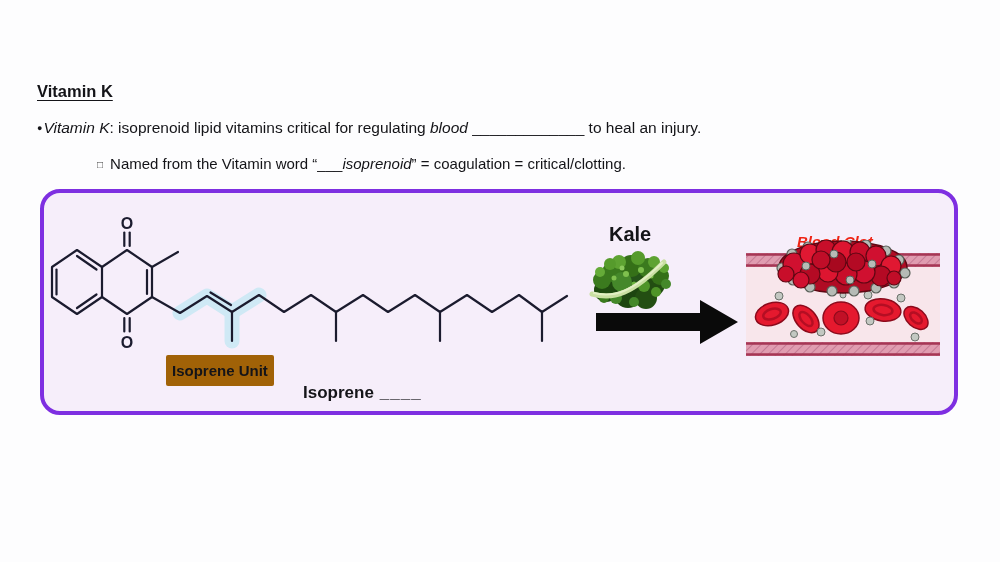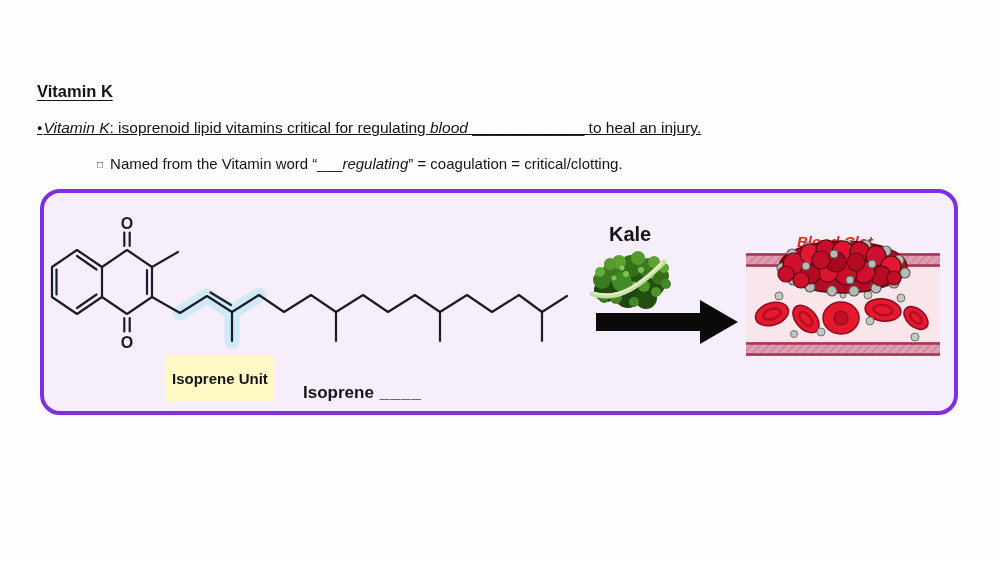--- a/index.html
+++ b/index.html
@@ -1,29 +1,29 @@
 <!DOCTYPE html>
 <html><head>
 <meta charset="utf-8">
 <style>
   html,body{margin:0;padding:0;background:#fdfdfe;}
   body{font-family:"Liberation Sans",sans-serif;color:#141418;}
   .page{position:relative;width:1000px;height:562px;background:#fdfdfe;overflow:hidden;border-radius:26px;}
   .title{position:absolute;left:37px;top:82px;margin:0;font-size:16.5px;font-weight:bold;
          text-decoration:underline;text-underline-offset:3px;}
-  .bullet-line{position:absolute;left:37px;top:119px;font-size:15.5px;white-space:nowrap;text-decoration:underline;}
+  .bullet-line{position:absolute;left:37px;top:119px;font-size:15.5px;white-space:nowrap;}
   .bmark{font-size:9px;vertical-align:2.5px;margin-right:1px;}
   .it{font-style:italic;}
   .sub-line{position:absolute;left:97px;top:155px;font-size:15px;white-space:nowrap;}
   .smark{font-size:10px;vertical-align:1.5px;margin-right:7px;color:#3a3a3a;}
   .panel{position:absolute;left:40px;top:189px;width:910px;height:218px;
          background:#f6eefa;border:4px solid #7e2fe1;border-radius:20px;}
   .mol{position:absolute;left:6px;top:2px;}
   .iso-label{position:absolute;left:122px;top:162px;font-size:15px;font-weight:bold;
-             background:#fef9c3;padding:15px 6px;border-radius:2px;}
+             background:#a16207;padding:7px 6px;border-radius:2px;}
   .vit-caption{position:absolute;left:259px;top:190px;font-size:17px;font-weight:bold;}
   .vit-caption .blank{margin-left:6px;letter-spacing:1px;}
   .kale-label{position:absolute;left:565px;top:30px;font-size:20px;font-weight:bold;}
   .kale{position:absolute;left:542px;top:49px;}
   .arrow{position:absolute;left:548px;top:103px;}
   .clot-label{position:absolute;left:753px;top:40px;font-size:15px;font-weight:bold;
               font-style:italic;color:#ee2414;}
   .vessel{position:absolute;left:702px;top:47px;}
   svg text{font-family:"Liberation Sans",sans-serif;}
 </style>
@@ -32,21 +32,21 @@
 
 <div class="page">
 
   <h1 class="title">Vitamin K</h1>
 
   <div class="bullet-line">
     <span class="bmark">●</span><span class="it">Vitamin K</span><span>: isoprenoid lipid vitamins critical for regulating </span><span class="it">blood</span><span> _____________ </span><span> to heal an injury.</span>
   </div>
 
   <div class="sub-line">
-    <span class="smark">□</span><span>Named from the Vitamin word “</span><span>___</span><span class="it">regulating</span><span>” = coagulation = critical/clotting.</span>
+    <span class="smark">□</span><span>Named from the Vitamin word “</span><span>___</span><span class="it">isoprenoid</span><span>” = coagulation = critical/clotting.</span>
   </div>
 
   <div class="panel">
 
     <svg class="mol" width="530" height="170" viewBox="0 0 530 170">
 
       <g stroke="#cfe9f5" stroke-width="15" fill="none" stroke-linecap="round" stroke-linejoin="round">
         <path d="M130,118 L157,101 L182,117 L209,100"></path>
         <path d="M182,117 L182,146"></path>
       </g>

